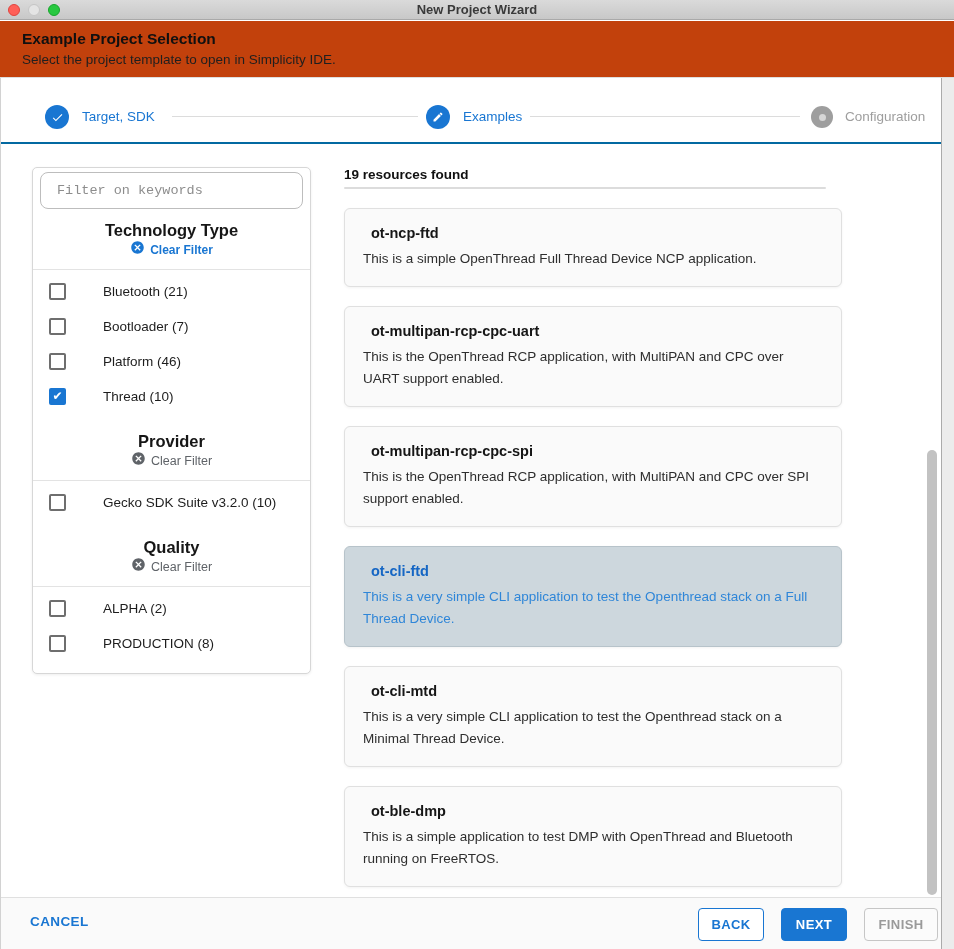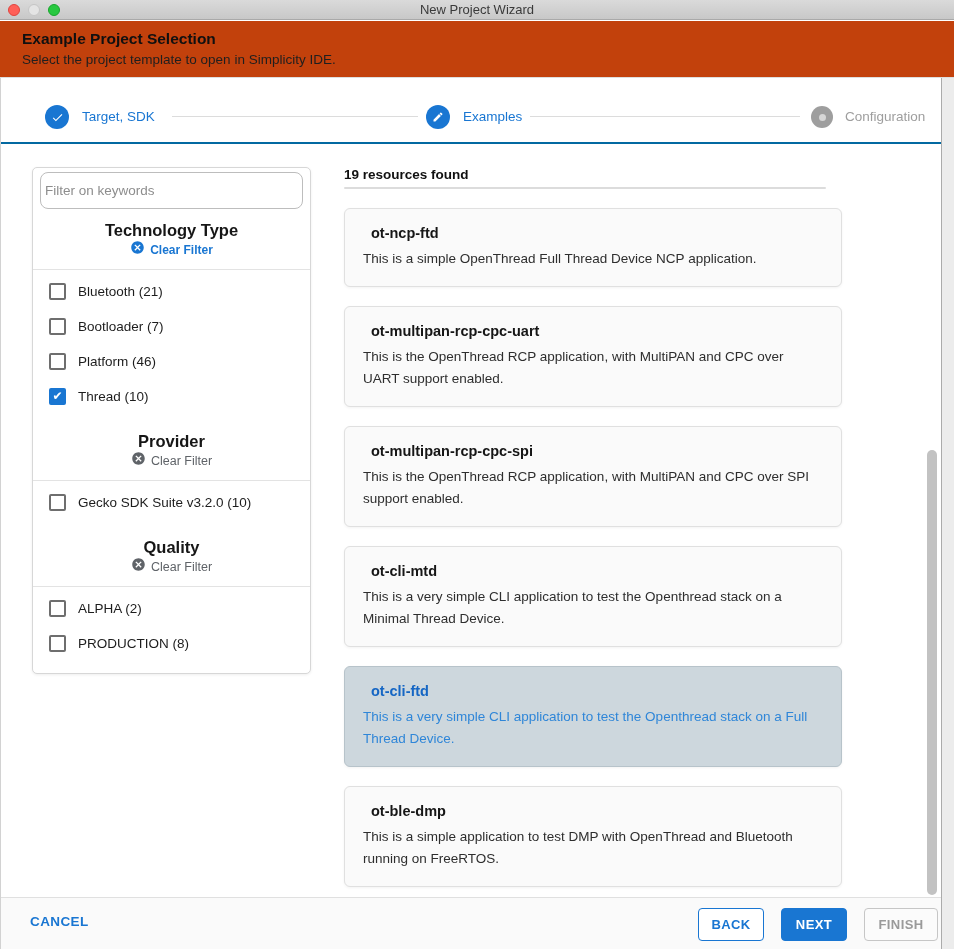--- a/index.html
+++ b/index.html
@@ -4,21 +4,21 @@
 <style>
   * { margin:0; padding:0; box-sizing:border-box; }
   html,body { background:#e9e9e9; }
   body { font-family:"Liberation Sans","DejaVu Sans",sans-serif; }
   #win { position:relative; width:954px; height:949px; background:#fff; overflow:hidden; }
 
   
   .titlebar { position:absolute; left:0; top:0; width:100%; height:20px;
     background:linear-gradient(#dadada,#c8c8c8); border-bottom:1px solid #a9a9a9; }
   .titlebar .wtitle { position:absolute; left:0; right:0; top:0; height:20px; line-height:20px;
-    text-align:center; font-size:13px; font-weight:400; color:#3a3a3a;border-radius:9px; }
+    text-align:center; font-size:13px; font-weight:700; color:#3a3a3a;border-radius:9px; }
   .tl { position:absolute; top:4px; width:12px; height:12px; border-radius:50%; }
   .tl.close { left:8px;  background:#ff5f57; border:1px solid #e0443e; }
   .tl.min   { left:28px; background:#e4e4e4; border:1px solid #c6c6c6; }
   .tl.zoomb { left:48px; background:#28c840; border:1px solid #17a62c; }
 
   
   .header { position:absolute; left:0; top:21px; width:100%; height:57px;
     background:#c2410c; border-bottom:1px solid #dedede; padding:9px 0 0 22px; }
   .header h1 { font-size:15.5px; font-weight:bold; color:#101010; margin-bottom:4px; }
   .header p  { font-size:13.5px; color:#1f1f1f; }
@@ -33,34 +33,34 @@
   .scircle.gray::after { content:""; width:7px; height:7px; border-radius:50%; background:#d6d6d6; }
   .slabel { position:absolute; top:31px; font-size:13.5px; font-weight:500; color:#1976d2; line-height:16px; }
   .slabel.gray { color:#9e9e9e; font-weight:normal; }
   .sline { position:absolute; top:38px; height:1px; background:#dcdcdc; }
 
   
   .fpanel { position:absolute; left:32px; top:167px; width:279px;
     background:#fff; border:1px solid #d7d7d7; border-radius:5px;
     box-shadow:0 1px 3px rgba(0,0,0,.07); padding-bottom:6px; }
   .search { display:block; width:calc(100% - 14px); margin:4px 7px 0; height:37px;
-    border:1px solid #bdbdbd; border-radius:8px; padding:0 4px; font-size:13.5px;
-    color:#333; outline:none; font-family:Liberation Sans, sans-serif; background:#fff; }
+    border:1px solid #bdbdbd; border-radius:8px; padding:0 16px; font-size:13.5px;
+    color:#333; outline:none; font-family:Liberation Mono, monospace; background:#fff; }
   .search::placeholder { color:#8d8d8d; }
   .fshead { display:flex; align-items:center; justify-content:space-between;
     padding:12px 12px 10px;flex-direction:column; }
   .fshead .ftitle { font-size:16.5px; font-weight:bold; color:#161616; }
   .clearbtn { display:flex; align-items:center; gap:5px; cursor:pointer; }
   .clearbtn .cflabel { font-size:12px; font-weight:bold; color:#1976d2; }
   .clearbtn svg { fill:#1976d2; }
   .clearbtn.graycf .cflabel { color:#5f6368; font-weight:normal; font-size:12.5px; }
   .clearbtn.graycf svg { fill:#5f6368; }
   .fdivider { height:1px; background:#e3e3e3; }
   .optgroup { padding:4px 0 6px; }
-  .optrow { height:35px; display:flex; align-items:center; padding-left:16px; }
+  .optrow { height:35px; display:flex; align-items:center; padding-left:16px;gap:25px; }
   .cb { flex:0 0 auto; width:17px; height:17px; border:2px solid #6e6e6e; border-radius:2px;
     margin-right:12px; position:relative; background:#fff; }
   .cb.checked { background:#1976d2; border-color:#1976d2; }
   .cb.checked::after { content:"✔"; position:absolute; left:0; top:0; width:13px; height:13px;
     color:#fff; font-size:12px; line-height:13px; text-align:center; font-family:"DejaVu Sans",sans-serif; }
   .optrow .olabel { font-size:13.5px; color:#1d1d1d; }
 
   
   .results { position:absolute; left:344px; top:160px; width:584px; }
   .rcount { padding-top:7px; height:27px; font-size:13.5px; font-weight:bold; color:#101010; }
@@ -221,27 +221,27 @@
       <p>This is a simple OpenThread Full Thread Device NCP application.</p>
     </div>
     <div class="card">
       <h3>ot-multipan-rcp-cpc-uart</h3>
       <p>This is the OpenThread RCP application, with MultiPAN and CPC over UART support enabled.</p>
     </div>
     <div class="card">
       <h3>ot-multipan-rcp-cpc-spi</h3>
       <p>This is the OpenThread RCP application, with MultiPAN and CPC over SPI support enabled.</p>
     </div>
-    <div class="card">
-      <h3>ot-cli-mtd</h3>
-      <p>This is a very simple CLI application to test the Openthread stack on a Minimal Thread Device.</p>
-    </div>
     <div class="card selected">
       <h3>ot-cli-ftd</h3>
       <p>This is a very simple CLI application to test the Openthread stack on a Full Thread Device.</p>
+    </div>
+    <div class="card">
+      <h3>ot-cli-mtd</h3>
+      <p>This is a very simple CLI application to test the Openthread stack on a Minimal Thread Device.</p>
     </div>
     <div class="card">
       <h3>ot-ble-dmp</h3>
       <p>This is a simple application to test DMP with OpenThread and Bluetooth running on FreeRTOS.</p>
     </div>
   </div>
 
   <div class="scrollthumb"></div>
 
   <div class="footer">

